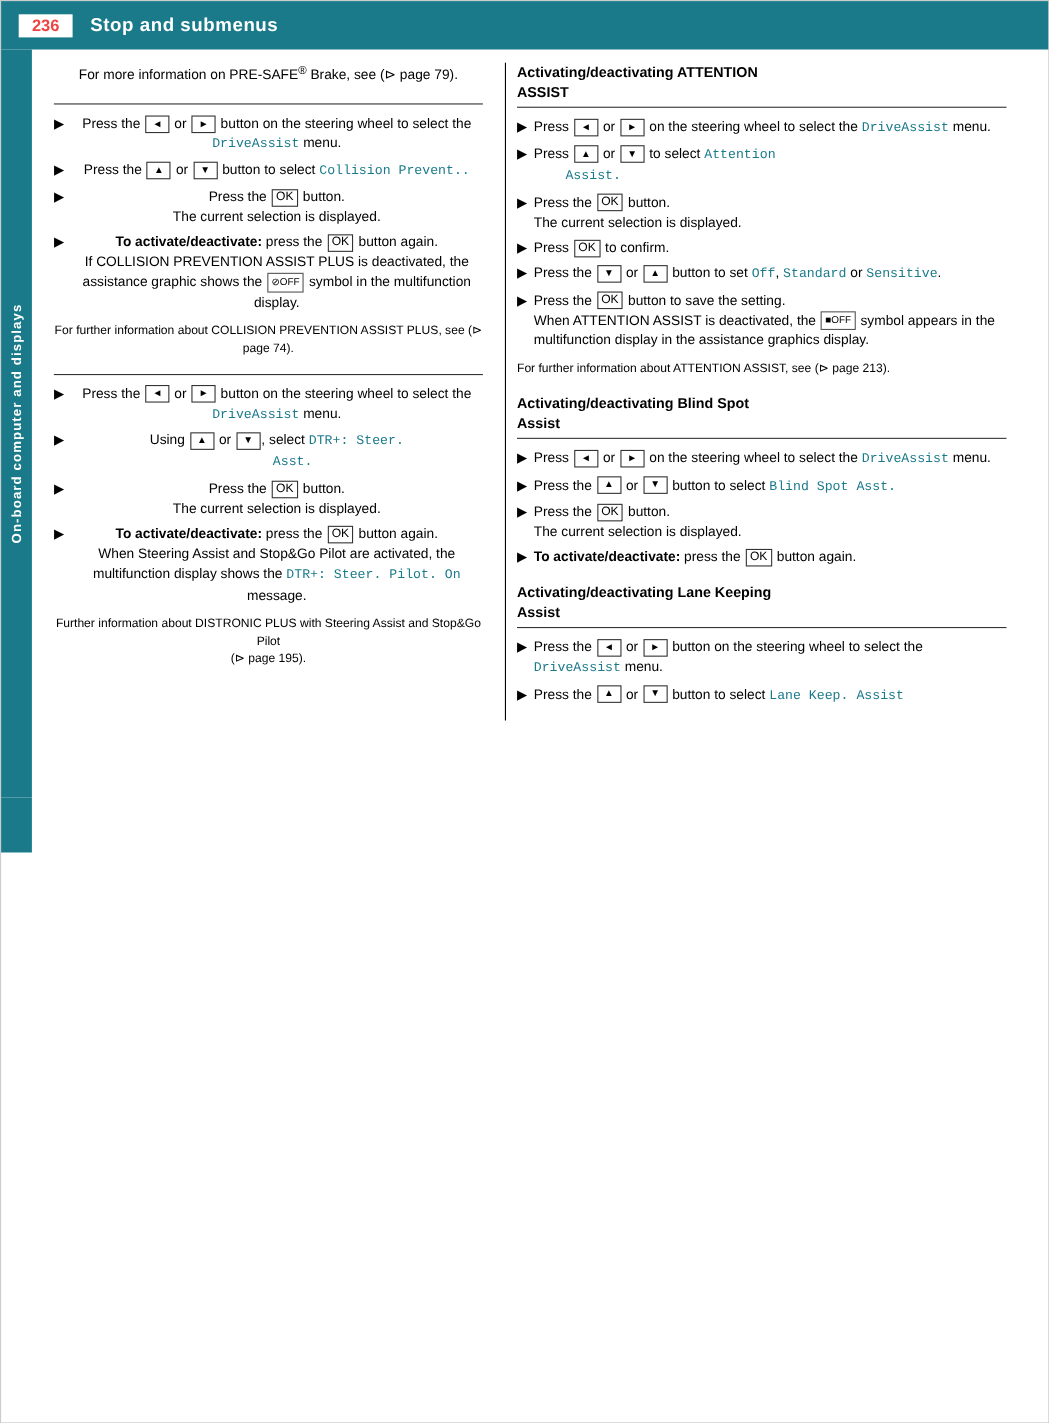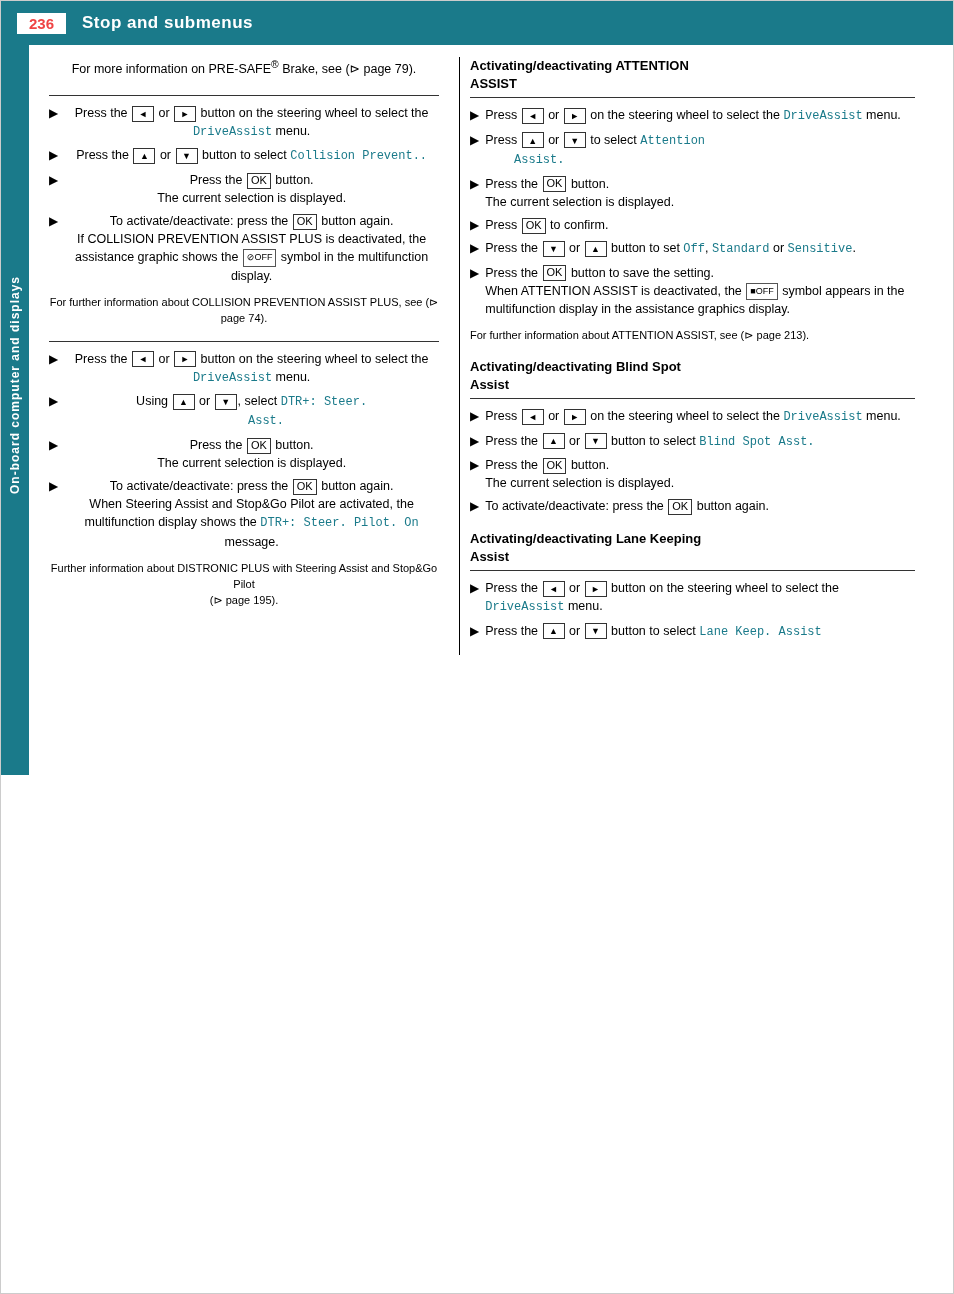--- a/index.html
+++ b/index.html
@@ -165,21 +165,21 @@
       margin: 0 1px;
     }
 
     .mono {
       font-family: Liberation Mono, monospace;
       font-size: 12px;
       color: #1a7a8a;
     }
 
     .bold {
-      font-weight: normal;
+      font-weight: bold;
     }
 
     .note-text {
       font-size: 11px;
       line-height: 1.45;
       margin-bottom: 8px;
     }
 
     .colored-text {
       color: #1a7a8a;

